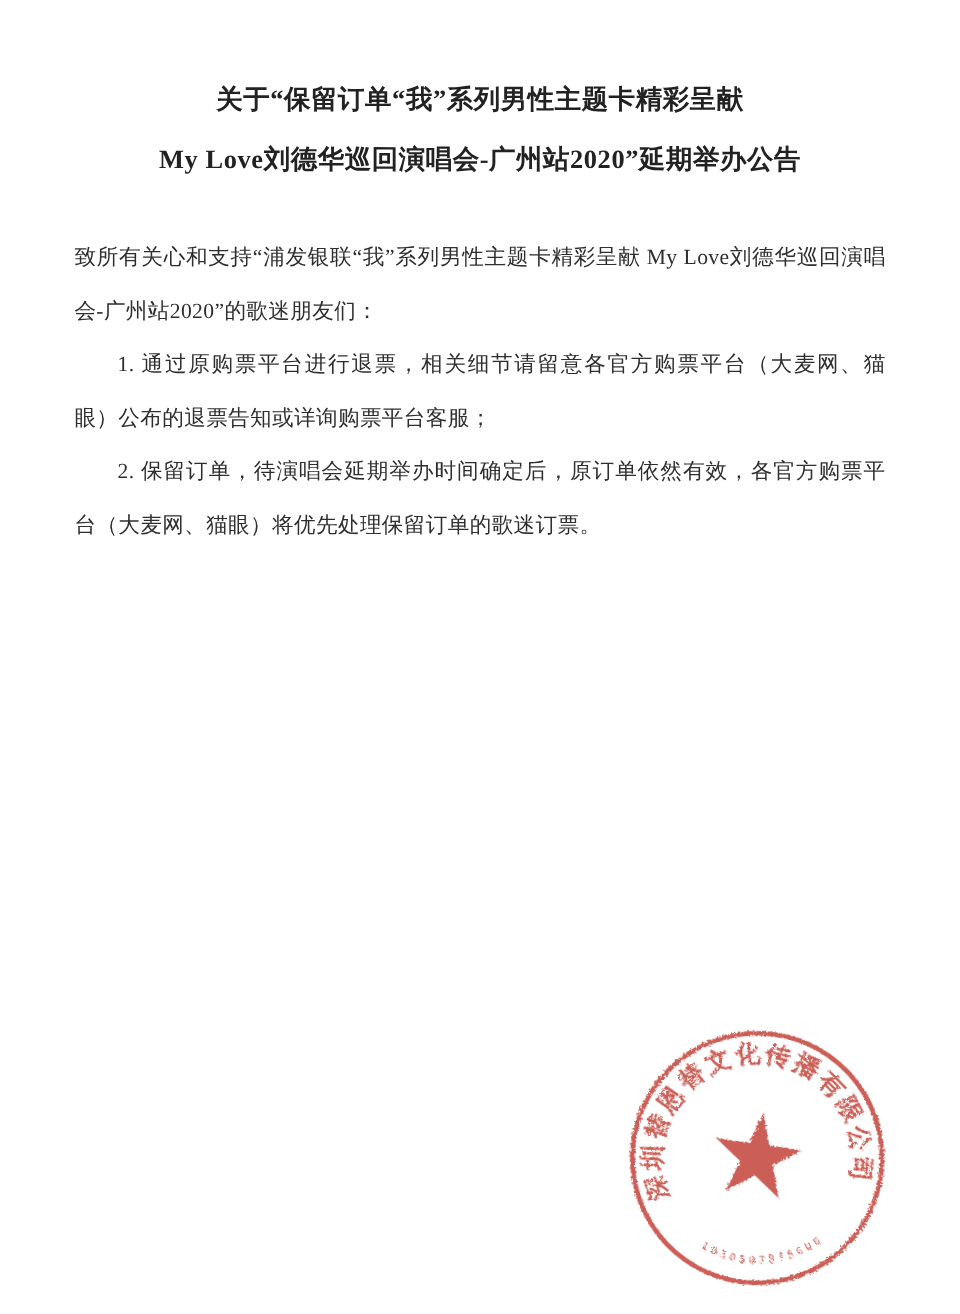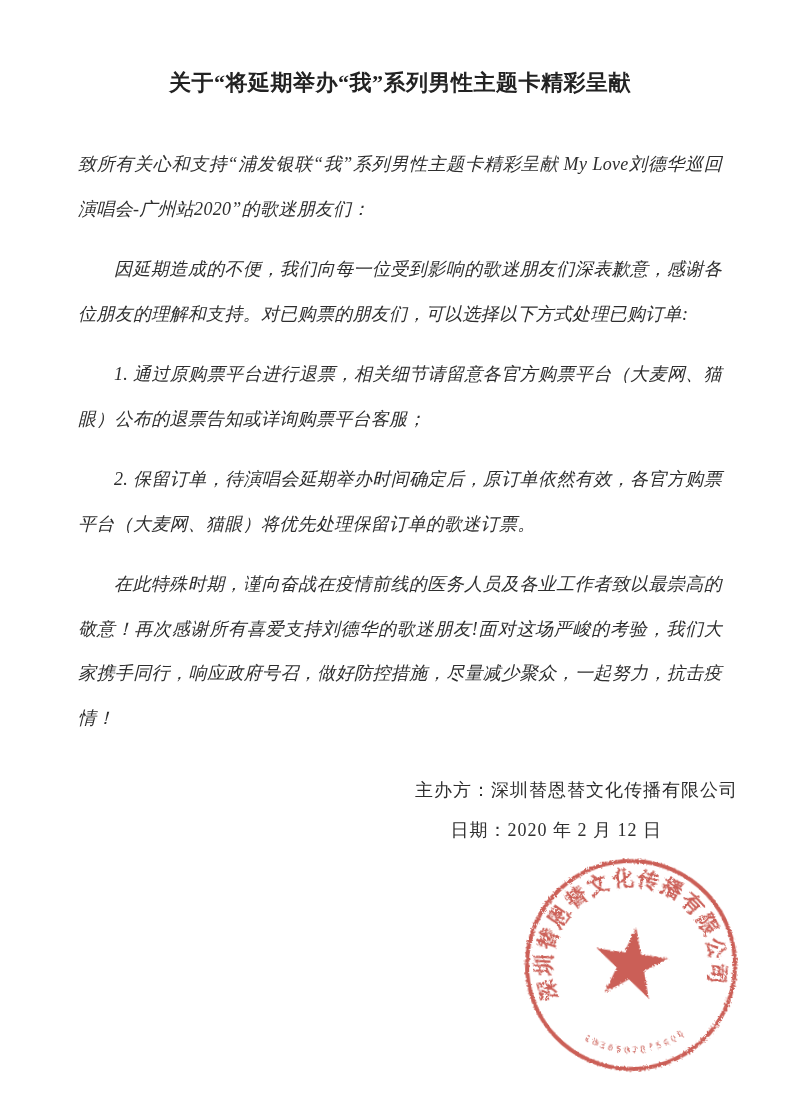--- a/index.html
+++ b/index.html
@@ -31,22 +31,21 @@
     letter-spacing: 0.5px;
   }
   .body-text {
     margin-top: 34px;
     font-size: 18px;
     line-height: 44.5px;
     letter-spacing: 0.3px;
     text-align: justify;
   }
   .body-text p {
-    margin: 16px;
-    font-style: italic;
+    margin: 0;
   }
   .body-text p.indent {
     text-indent: 2em;
   }
   .signature {
     margin-top: 30px;
     font-size: 18px;
     line-height: 40px;
     text-align: right;
     letter-spacing: 1px;
@@ -76,35 +75,30 @@
     font-size: 8.5px;
     letter-spacing: 3px;
   }
 </style>
 </head>
 <body>
 
 <div class="doc">
 
   <div class="title">
-    <div>关于“将延期举办“我”系列男性主题卡精彩呈献</div>
+    <div>关于“保留订单“我”系列男性主题卡精彩呈献</div>
+    <div>My Love刘德华巡回演唱会-广州站2020”延期举办公告</div>
   </div>
 
   <div class="body-text">
     <p>致所有关心和支持“浦发银联“我”系列男性主题卡精彩呈献 My Love刘德华巡回演唱会-广州站2020”的歌迷朋友们：</p>
-    <p class="indent">因延期造成的不便，我们向每一位受到影响的歌迷朋友们深表歉意，感谢各位朋友的理解和支持。对已购票的朋友们，可以选择以下方式处理已购订单:</p>
     <p class="indent">1. 通过原购票平台进行退票，相关细节请留意各官方购票平台（大麦网、猫眼）公布的退票告知或详询购票平台客服；</p>
     <p class="indent">2. 保留订单，待演唱会延期举办时间确定后，原订单依然有效，各官方购票平台（大麦网、猫眼）将优先处理保留订单的歌迷订票。</p>
-    <p class="indent">在此特殊时期，谨向奋战在疫情前线的医务人员及各业工作者致以最崇高的敬意！再次感谢所有喜爱支持刘德华的歌迷朋友!面对这场严峻的考验，我们大家携手同行，响应政府号召，做好防控措施，尽量减少聚众，一起努力，抗击疫情！</p>
   </div>
 
-  <div class="signature">
-    <div class="sig-host">主办方：深圳替恩替文化传播有限公司</div>
-    <div class="sig-date">日期：2020 年 2 月 12 日</div>
-  </div>
 
 </div>
 
 <div class="stamp">
   <svg viewBox="0 0 224 224">
     <defs>
       <filter id="rough" x="-10%" y="-10%" width="120%" height="120%">
         <feTurbulence type="fractalNoise" baseFrequency="0.55" numOctaves="2" result="n"></feTurbulence>
         <feDisplacementMap in="SourceGraphic" in2="n" scale="4"></feDisplacementMap>
       </filter>

